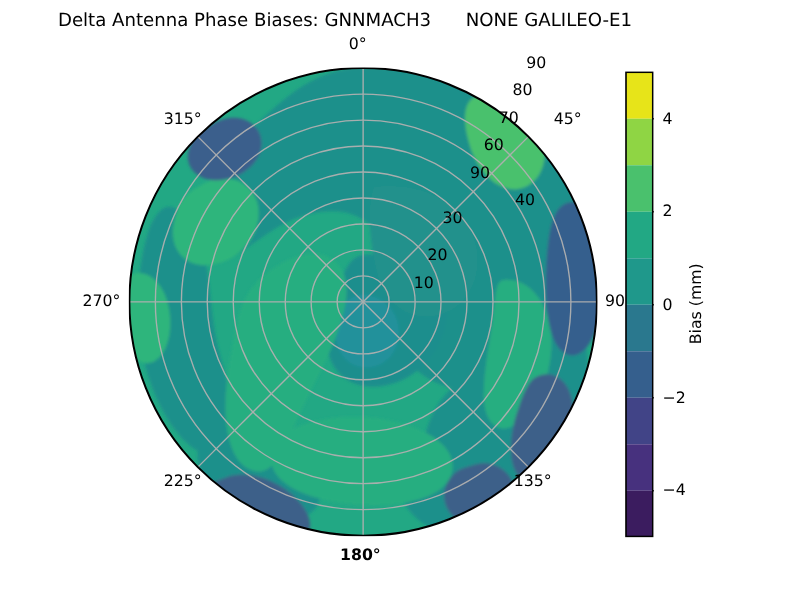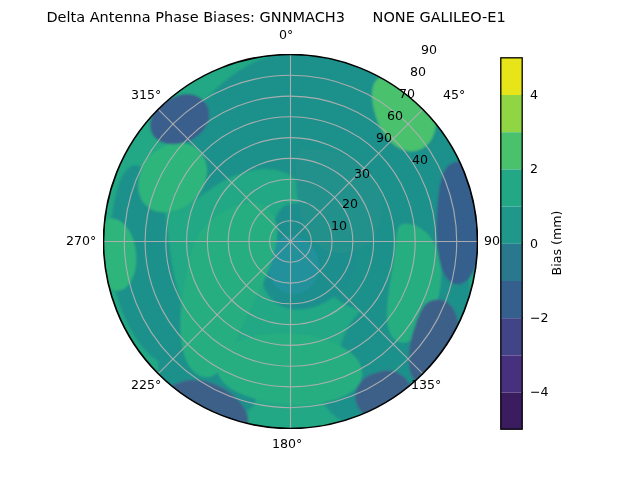--- a/index.html
+++ b/index.html
@@ -193,21 +193,21 @@
     <span class="rad-label" style="left:284px; top:55px;">60</span>
     <span class="rad-label" style="left:296px; top:33px;">70</span>
     <span class="rad-label" style="left:307px; top:11px;">80</span>
     <span class="rad-label" style="left:318px; top:-11px;">90</span>
   </div>
 
   <span class="ang-label" style="left:279px; top:28px;">0°</span>
   <span class="ang-label" style="left:411px; top:88px;padding-left:32px;">45°</span>
   <span class="ang-label" style="left:484px; top:234px;">90</span>
   <span class="ang-label" style="left:411px; top:378px;">135°</span>
-  <span class="ang-label" style="left:272px; top:437px;">180°</span>
+  <span class="ang-label" style="left:272px; top:437px;font-weight:bold;">180°</span>
   <span class="ang-label" style="left:131px; top:378px;">225°</span>
   <span class="ang-label" style="left:66px; top:234px;">270°</span>
   <span class="ang-label" style="left:131px; top:88px;">315°</span>
 
   <div id="colorbar-wrap">
     <svg id="cbar-svg" width="23" height="373" viewBox="0 0 23 373">
       <g>
         <rect x="0.8" y="0.8" width="21.4" height="37.2" fill="#e7e419"></rect>
         <rect x="0.8" y="38.0" width="21.4" height="37.2" fill="#8fd544"></rect>
         <rect x="0.8" y="75.2" width="21.4" height="37.2" fill="#4ac16d"></rect>

